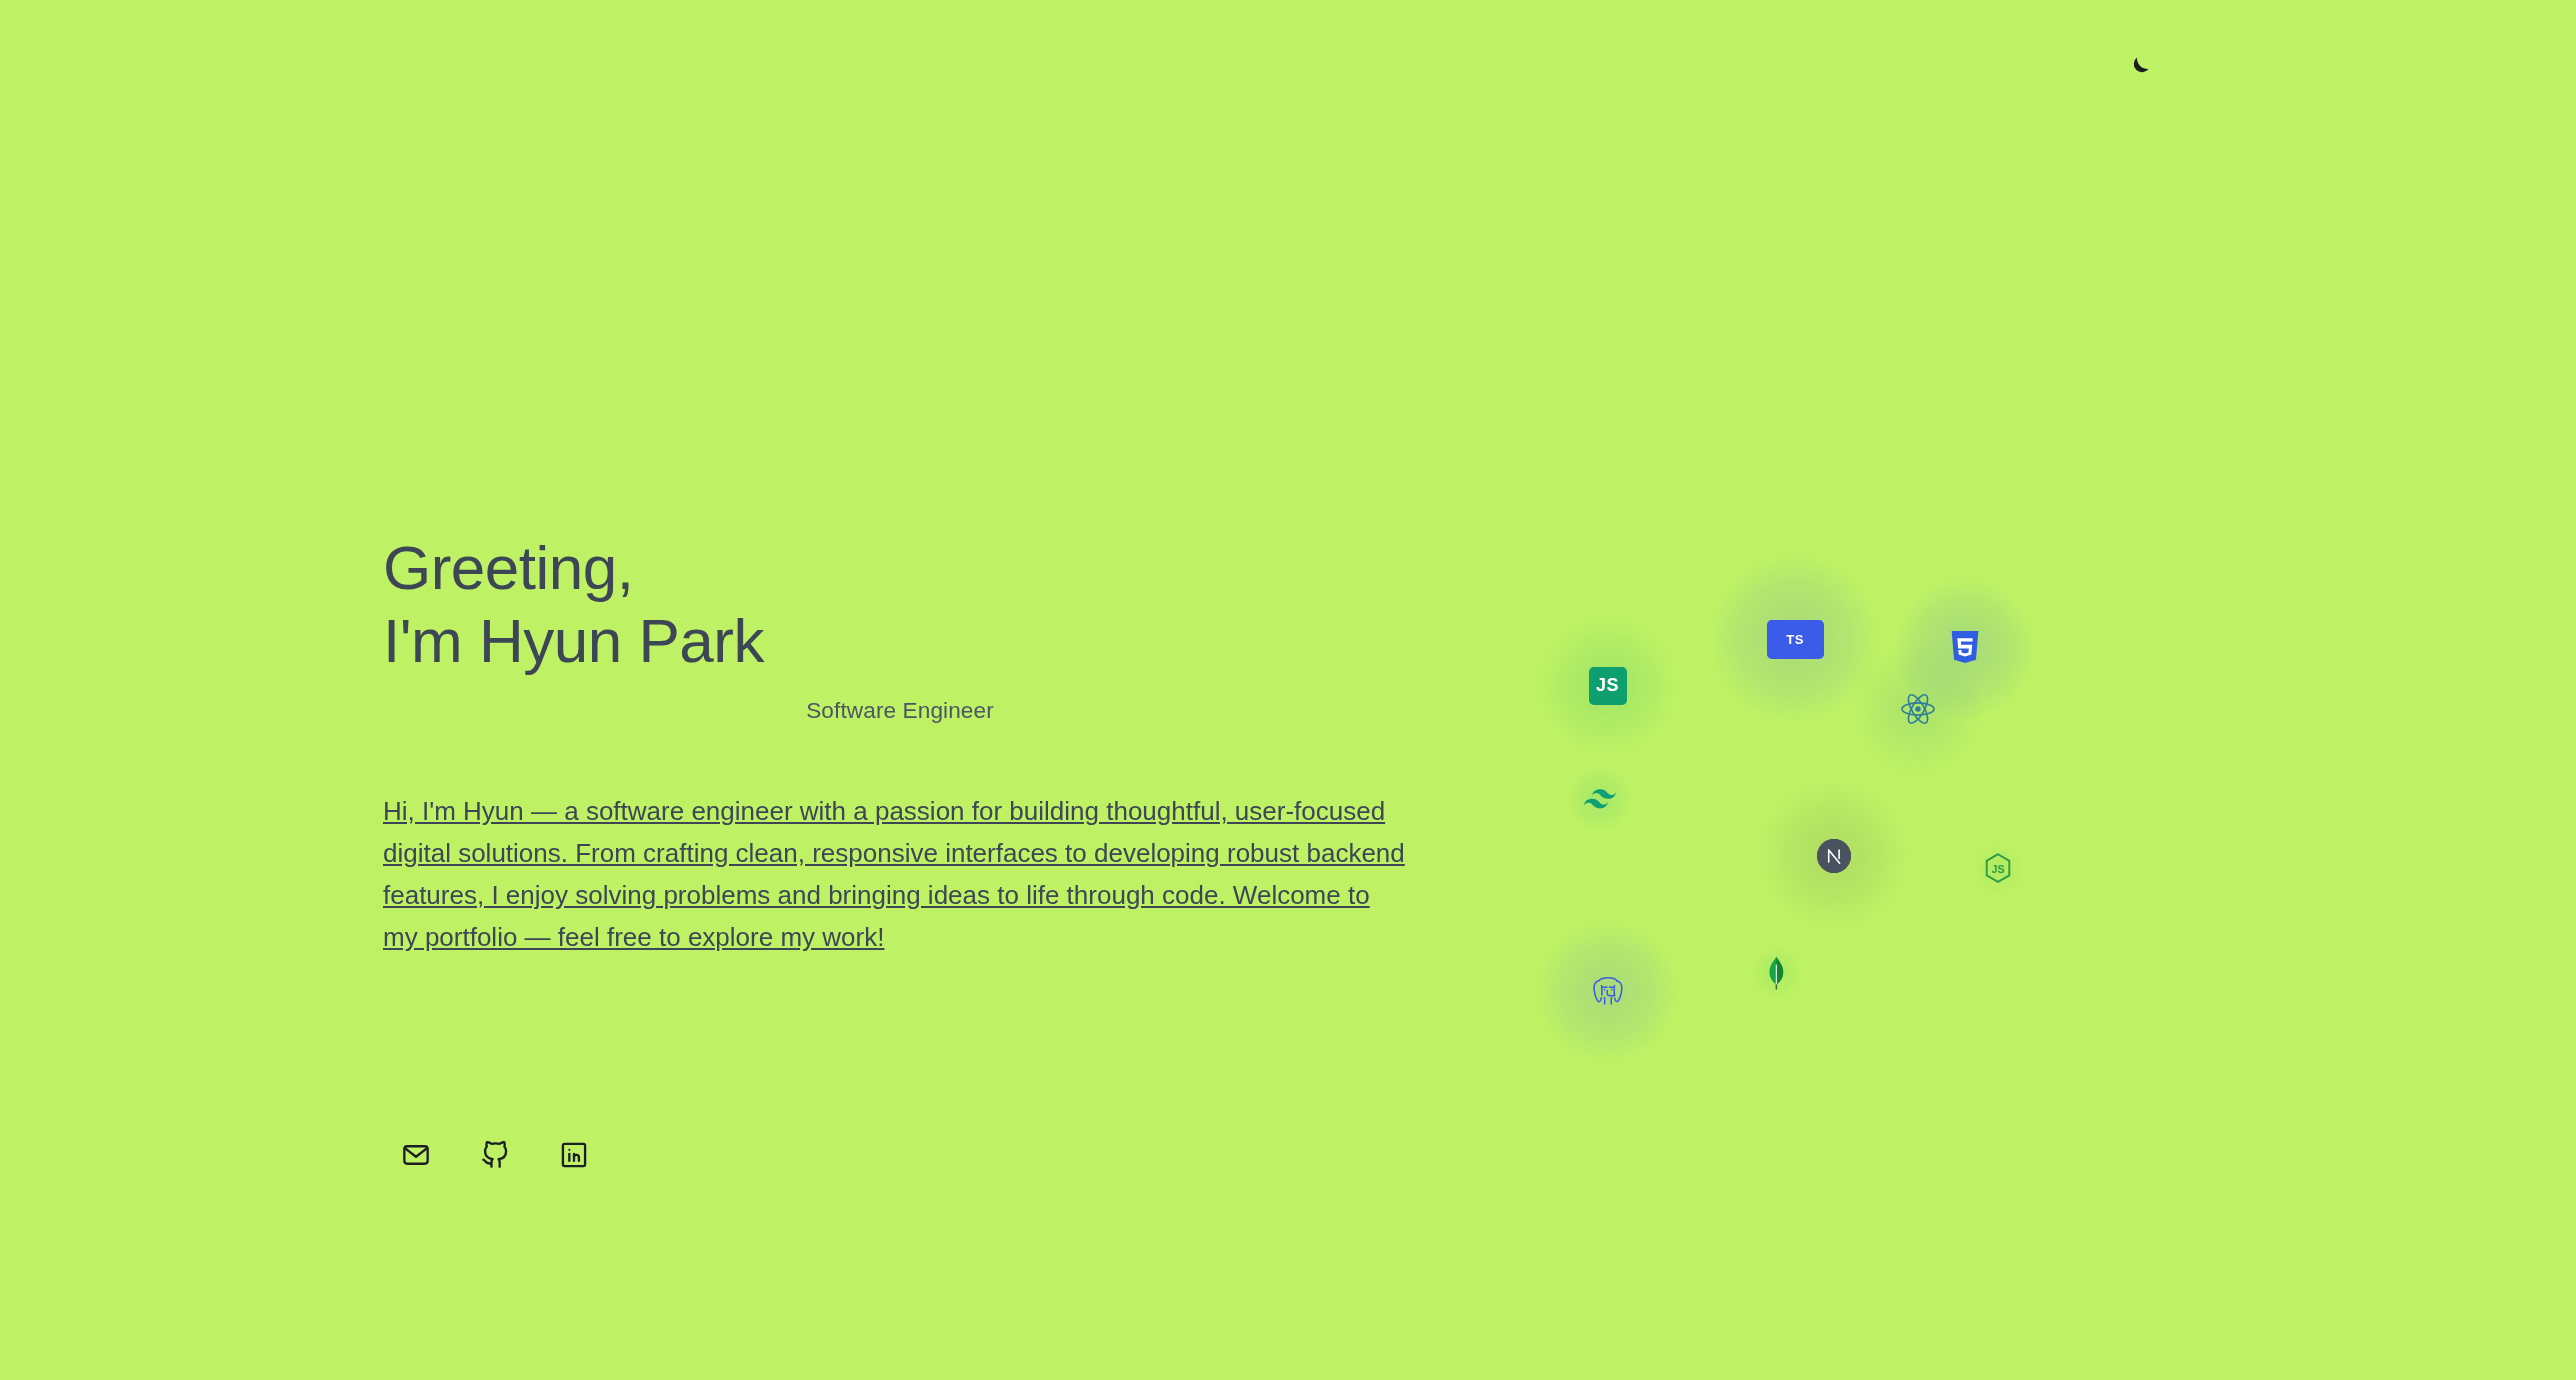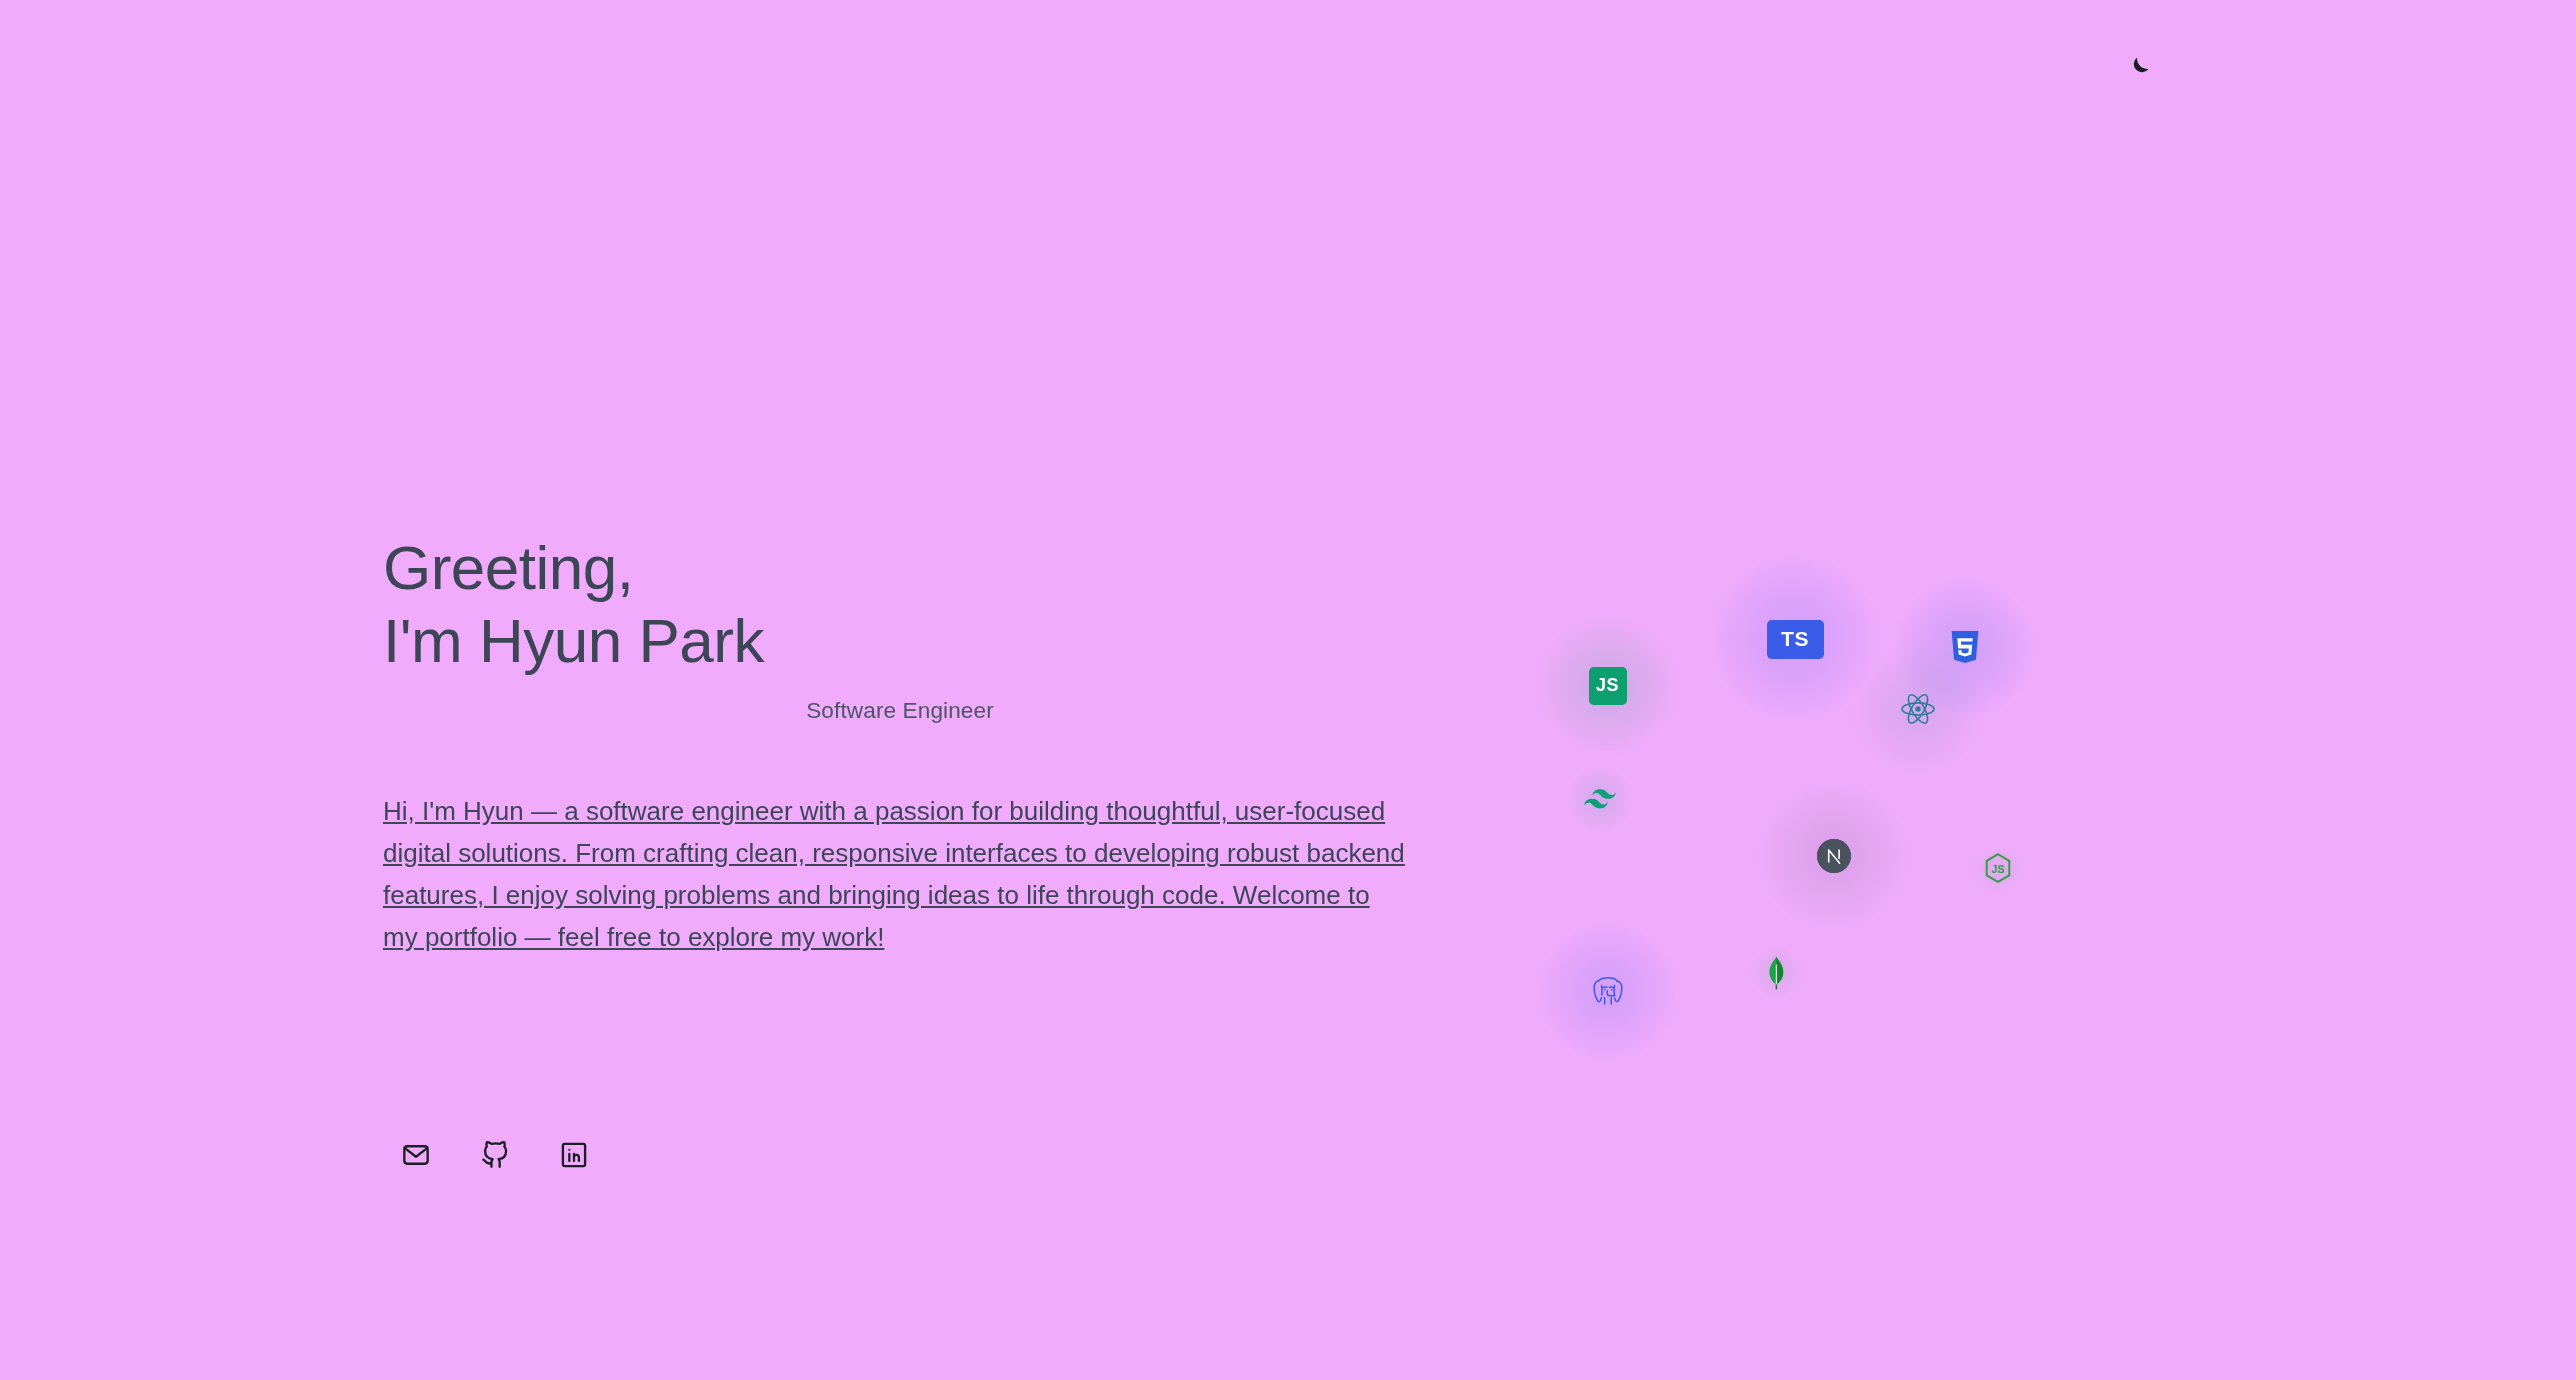--- a/index.html
+++ b/index.html
@@ -2,21 +2,21 @@
 <html style="font-size:15px"><head>
 <meta charset="utf-8">
 <style>
   * { margin:0; padding:0; box-sizing:border-box; }
   html, body {
     width:2576px; height:1380px;
     background:#f7f8f8;
     font-family:"Liberation Sans", sans-serif;
     overflow:hidden;
   }
-  .page { position:relative; width:2576px; height:1380px; background:#f0abfc; }
+  .page { position:relative; width:2576px; height:1380px; background:#bef264; }
 
   
   .theme-toggle{
     position:absolute; left:2113px; top:43px;
     width:49px; height:49px;
     display:flex; align-items:center; justify-content:center;
     background:transparent; border:none; cursor:pointer;
   }
   .theme-toggle svg{ display:block; }
 
@@ -158,21 +158,21 @@
            background:radial-gradient(circle, rgba(16,160,110,0.17) 0%, rgba(16,160,110,0.07) 45%, rgba(16,160,110,0) 72%);"></div>
       <div class="glyph">
         <div class="badge" style="width:38px; height:38px; background:#0e9f6e; font-size:18px;">JS</div>
       </div>
     </div>
 
     <div class="tech-item" style="left:197px; top:19px; width:188px; height:188px;">
       <div class="glow" style="left:9.4px; top:9.4px; width:169px; height:169px;
            background:radial-gradient(circle, rgba(59,92,232,0.17) 0%, rgba(59,92,232,0.08) 48%, rgba(59,92,232,0) 72%);"></div>
       <div class="glyph">
-        <div class="badge" style="width:57px; height:39px; background:#3b5ce8; font-size:21px;">TS</div>
+        <div class="badge" style="width:57px; height:39px; background:#3b5ce8; font-size:13px;">TS</div>
       </div>
     </div>
 
     <div class="tech-item" style="left:376px; top:38px; width:169px; height:169px;">
       <div class="glow" style="left:14px; top:14px; width:141px; height:141px;
            background:radial-gradient(circle, rgba(47,94,224,0.17) 0%, rgba(47,94,224,0.08) 48%, rgba(47,94,224,0) 72%);"></div>
       <div class="glyph">
         <svg width="32" height="36" viewBox="0 0 24 27">
           <path d="M2 0h20l-1.8 21.6L12 24l-8.2-2.4L2 0z" fill="#2f5ee0"></path>
           <path d="M12 2.2V22l6.6-1.9L20.1 2.2H12z" fill="#2f5ee0"></path>

